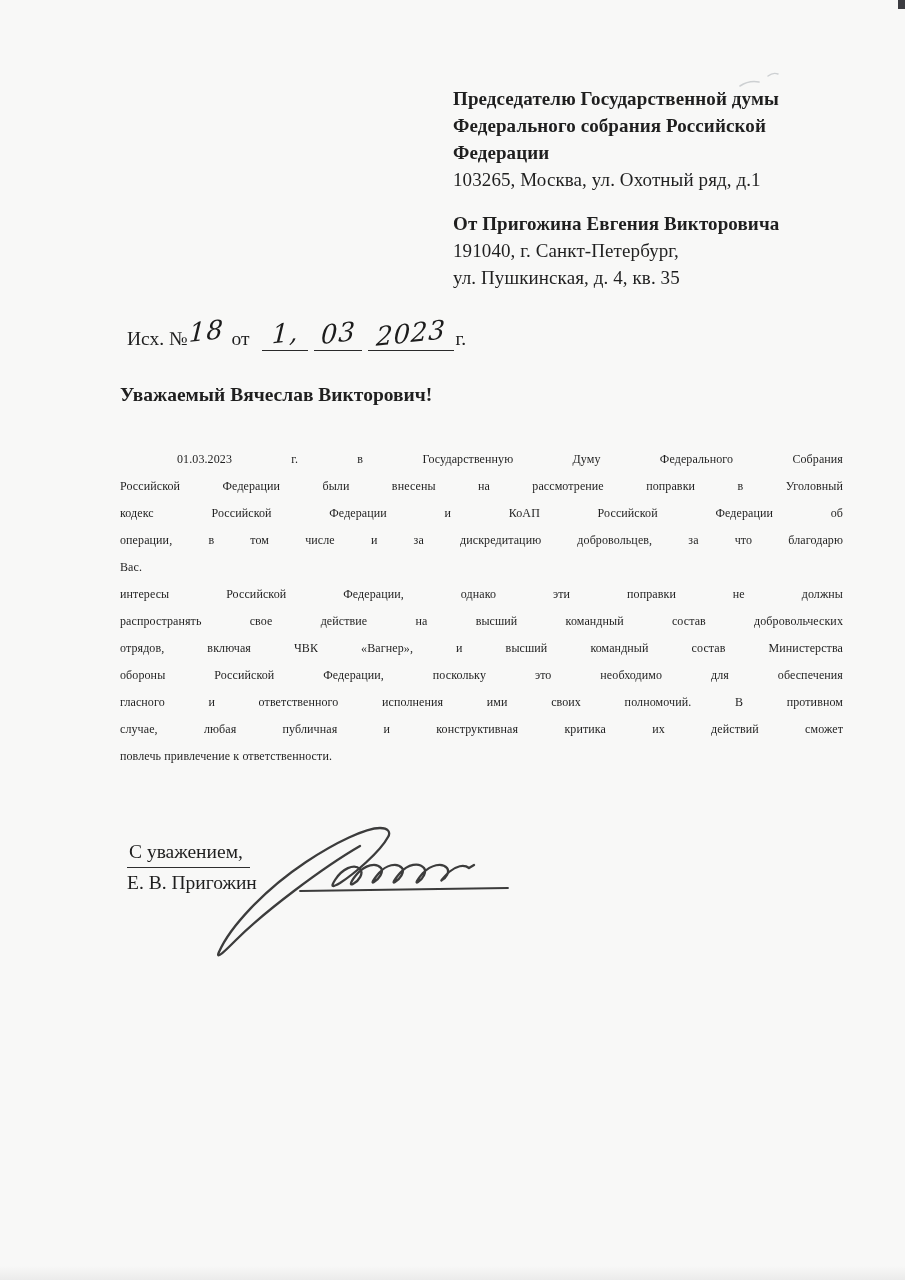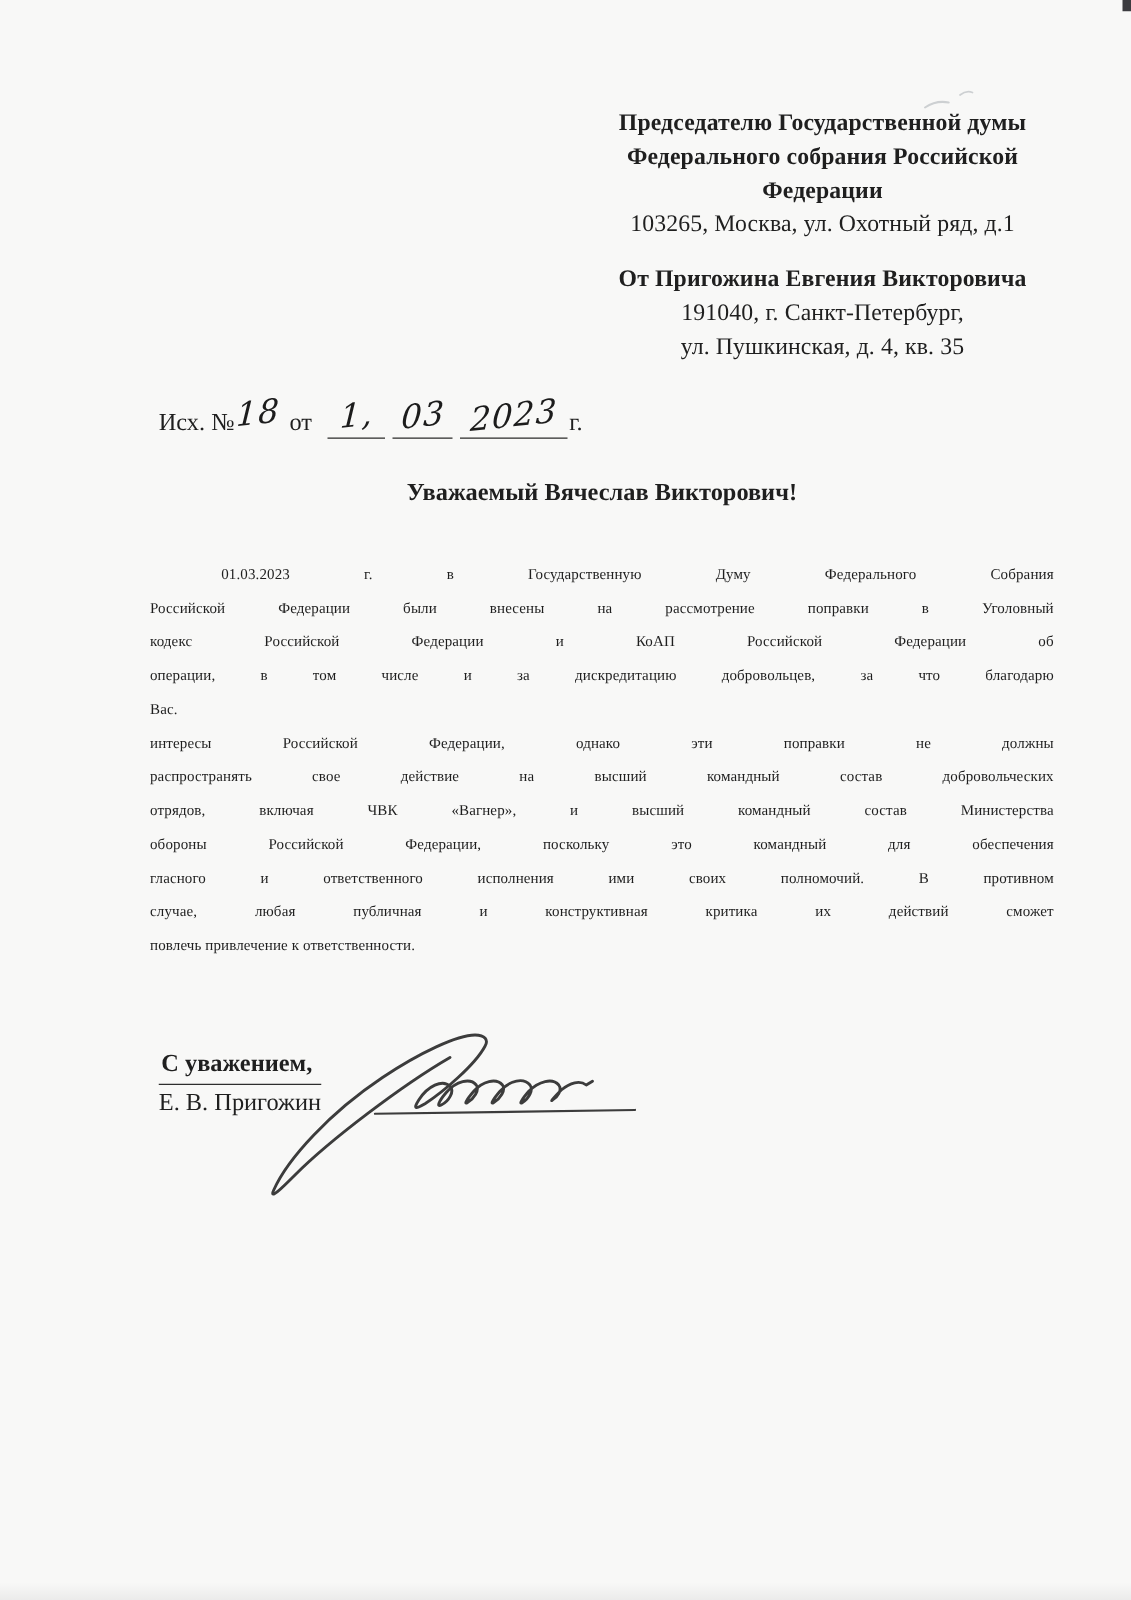--- a/index.html
+++ b/index.html
@@ -22,21 +22,21 @@
     background: #3c3c40;
   }
   .faint-marks { position: absolute; left: 722px; top: 58px; opacity: .45; }
 
   
   .addr-block {
     position: absolute; left: 453px; top: 85px;
     font-size: 19px; line-height: 27px; width: 410px;
     letter-spacing: 0.1px;
   }
-  .addr-line { white-space: nowrap; text-align: center; }
+  .addr-line { white-space: nowrap; }
   .bold { font-weight: 700; }
   .sender-gap { margin-top: 17px; }
 
   
   .ref-line {
     position: absolute; left: 127px; top: 321px;
     font-size: 19.5px; height: 36px; white-space: nowrap;
   }
   .ref-line > span { vertical-align: baseline; }
   .hw {
@@ -58,39 +58,39 @@
     position: relative;
   }
   .blank .hw { position: relative; top: -3px; }
   .blank-day { width: 46px; margin-left: 8px; }
   .blank-month { width: 48px; }
   .blank-year { width: 86px; margin-right: 1px; }
 
   
   .salutation {
     position: absolute; left: 120px; top: 384px; width: 723px;
-    text-align: center; font-weight: 700; font-size: 19.5px;
+    font-weight: 700; font-size: 19.5px;
   }
 
   
   .body-text {
     position: absolute; left: 120px; top: 446px; width: 723px;
     font-size: 12px; line-height: 27px;
     letter-spacing: 0.1px;
   }
   .line { text-align: justify; text-align-last: justify; white-space: normal; }
   .line.first { text-indent: 57px; }
   .line.para-end { text-align-last: left; }
 
   
   .closing {
     position: absolute; left: 127px; top: 838px;
     font-size: 19.5px; line-height: 28px;
   }
-  .regards { display: inline-block; border-bottom: 1.6px solid #2e2e2e; padding: 0 7px 1px 2px; font-weight: bold; }
+  .regards { display: inline-block; border-bottom: 1.6px solid #2e2e2e; padding: 0 7px 1px 2px; }
   .closing-name { margin-top: 1px; }
 
   .signature-wrap { position: absolute; left: 202px; top: 824px; width: 320px; height: 140px; }
 </style>
 </head>
 <body style="background: rgb(248, 248, 247); color: rgb(31, 31, 31);">
 
 <div class="addr-block">
   <div class="addr-line bold">Председателю Государственной думы</div>
   <div class="addr-line bold">Федерального собрания Российской</div>
@@ -111,21 +111,21 @@
 
 <div class="body-text">
   <div class="line first">01.03.2023 г. в Государственную Думу Федерального Собрания</div>
   <div class="line">Российской Федерации были внесены на рассмотрение поправки в Уголовный</div>
   <div class="line">кодекс Российской Федерации и КоАП Российской Федерации об</div>
   <div class="line">операции, в том числе и за дискредитацию добровольцев, за что благодарю</div>
   <div class="line para-end">Вас.</div>
   <div class="line">интересы Российской Федерации, однако эти поправки не должны</div>
   <div class="line">распространять свое действие на высший командный состав добровольческих</div>
   <div class="line">отрядов, включая ЧВК «Вагнер», и высший командный состав Министерства</div>
-  <div class="line">обороны Российской Федерации, поскольку это командный для обеспечения</div>
+  <div class="line">обороны Российской Федерации, поскольку это необходимо для обеспечения</div>
   <div class="line">гласного и ответственного исполнения ими своих полномочий. В противном</div>
   <div class="line">случае, любая публичная и конструктивная критика их действий сможет</div>
   <div class="line para-end">повлечь привлечение к ответственности.</div>
 </div>
 
 <div class="closing">
   <span class="regards">С уважением,</span>
   <div class="closing-name">Е. В. Пригожин</div>
 </div>
 

